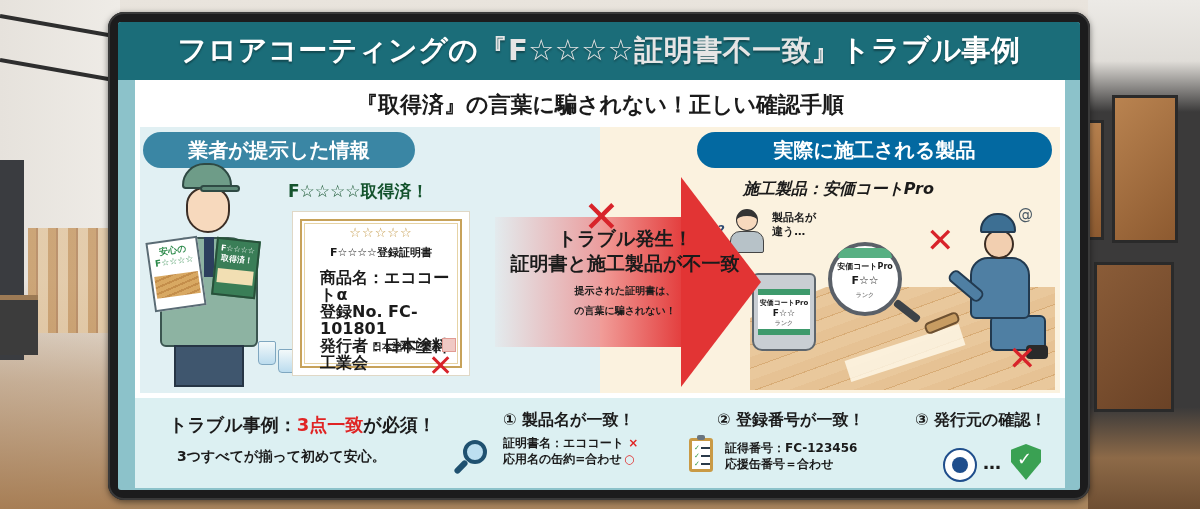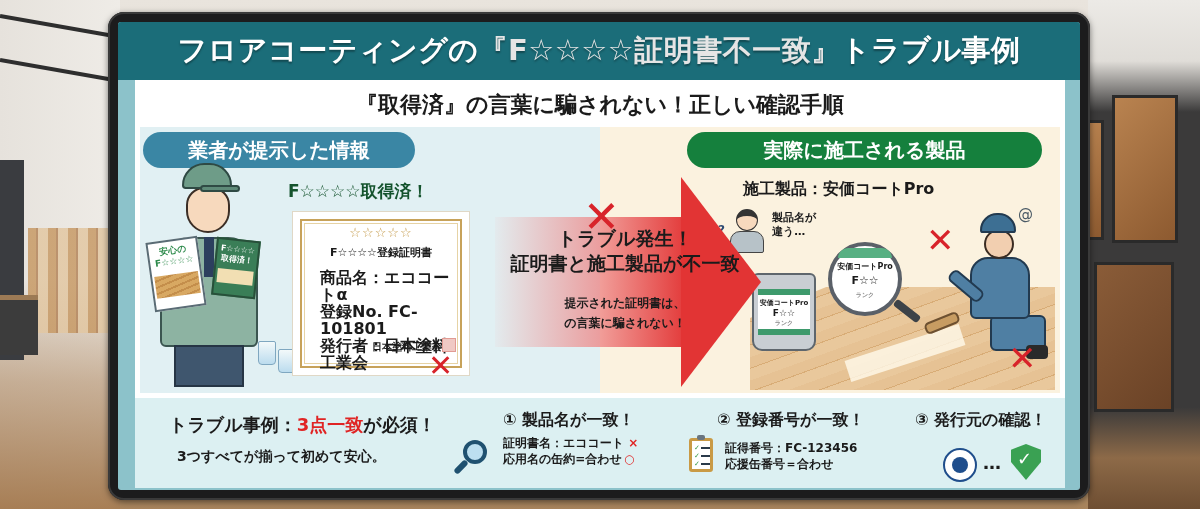--- a/index.html
+++ b/index.html
@@ -63,21 +63,21 @@
   }
   .right-area {
     position: absolute; left: 465px; top: 47px; width: 460px; height: 266px; background: #fbf2df;
   }
   .pill {
     position: absolute; height: 36px; border-radius: 18px;
     color: #ffffff; font-size: 20px; font-weight: bold;
     display: flex; align-items: center; justify-content: center;
   }
   .pill-left { left: 3px; top: 5px; width: 272px; background: #3a86a4; }
-  .pill-right { left: 87px; top: 5px; width: 355px; background: #15803d; }
+  .pill-right { left: 97px; top: 5px; width: 355px; background: #0369a1; }
 
   .vendor-claim { position: absolute; left: 148px; top: 53px; font-size: 17px; font-weight: bold; color: #14532d; }
 
   
   .worker { position: absolute; left: 14px; top: 30px; width: 110px; height: 230px; }
   .cap { position: absolute; left: 28px; top: 6px; width: 50px; height: 26px; background: #6e9c88; border-radius: 24px 24px 4px 4px; border: 2px solid #2f4a44; }
   .cap-brim { position: absolute; left: 46px; top: 28px; width: 40px; height: 7px; background: #5e8a78; border-radius: 4px; border: 2px solid #2f4a44; }
   .face { position: absolute; left: 32px; top: 30px; width: 44px; height: 46px; background: #f7d9bd; border-radius: 18px 18px 22px 22px; border: 2px solid #3b2e26; }
   .jacket { position: absolute; left: 6px; top: 80px; width: 98px; height: 110px; background: #8db3a2; border-radius: 30px 30px 6px 6px; border: 2px solid #3b5550; }
   .tie { position: absolute; left: 50px; top: 80px; width: 10px; height: 40px; background: #2c3f5e; }
@@ -118,24 +118,24 @@
   .arrow-head {
     position: absolute; left: 186px; top: 0; width: 0; height: 0;
     border-top: 105px solid transparent; border-bottom: 105px solid transparent;
     border-left: 80px solid #e23434;
   }
   .trouble-text {
     position: absolute; left: 360px; top: 145px; width: 260px; text-align: center; color: #1b1b1b; font-weight: bold;
   }
   .trouble-text .t1 { font-size: 19px; line-height: 26px; }
   .trouble-text .t2 { font-size: 19px; line-height: 24px; }
-  .trouble-text .t3 { font-size: 12px; line-height: 20px; margin-top: 18px; }
-
-  
-  .applied-product { position: absolute; left: 143px; top: 52px; font-size: 16px; font-weight: bold; color: #1b1b1b; }
+  .trouble-text .t3 { font-size: 10px; line-height: 20px; margin-top: 6px; }
+
+  
+  .applied-product { position: absolute; left: 143px; top: 52px; font-size: 16px; font-weight: bold; color: #1b1b1b; font-style: italic; }
   .small-worker { position: absolute; left: 130px; top: 82px; width: 36px; height: 46px; }
   .small-worker .head { position: absolute; left: 6px; top: 0; width: 22px; height: 22px; background: #f7d9bd; border: 1.5px solid #333; border-radius: 50%; border-top: 7px solid #333; }
   .small-worker .body { position: absolute; left: 0; top: 22px; width: 34px; height: 22px; background: #b7c2c8; border: 1.5px solid #444; border-radius: 10px 10px 2px 2px; }
   .question { position: absolute; left: 118px; top: 96px; font-size: 12px; font-weight: bold; color: #2d4a72; }
   .speech { position: absolute; left: 172px; top: 84px; font-size: 11px; font-weight: bold; color: #1b1b1b; line-height: 14px; }
 
   .floor {
     position: absolute; left: 150px; top: 160px; width: 305px; height: 103px;
     background: repeating-linear-gradient(160deg, #e6c294 0 10px, #d8ac76 10px 11px, #e9c89c 11px 22px);
     clip-path: polygon(25% 0, 100% 0, 100% 100%, 0 100%, 0 30%);

